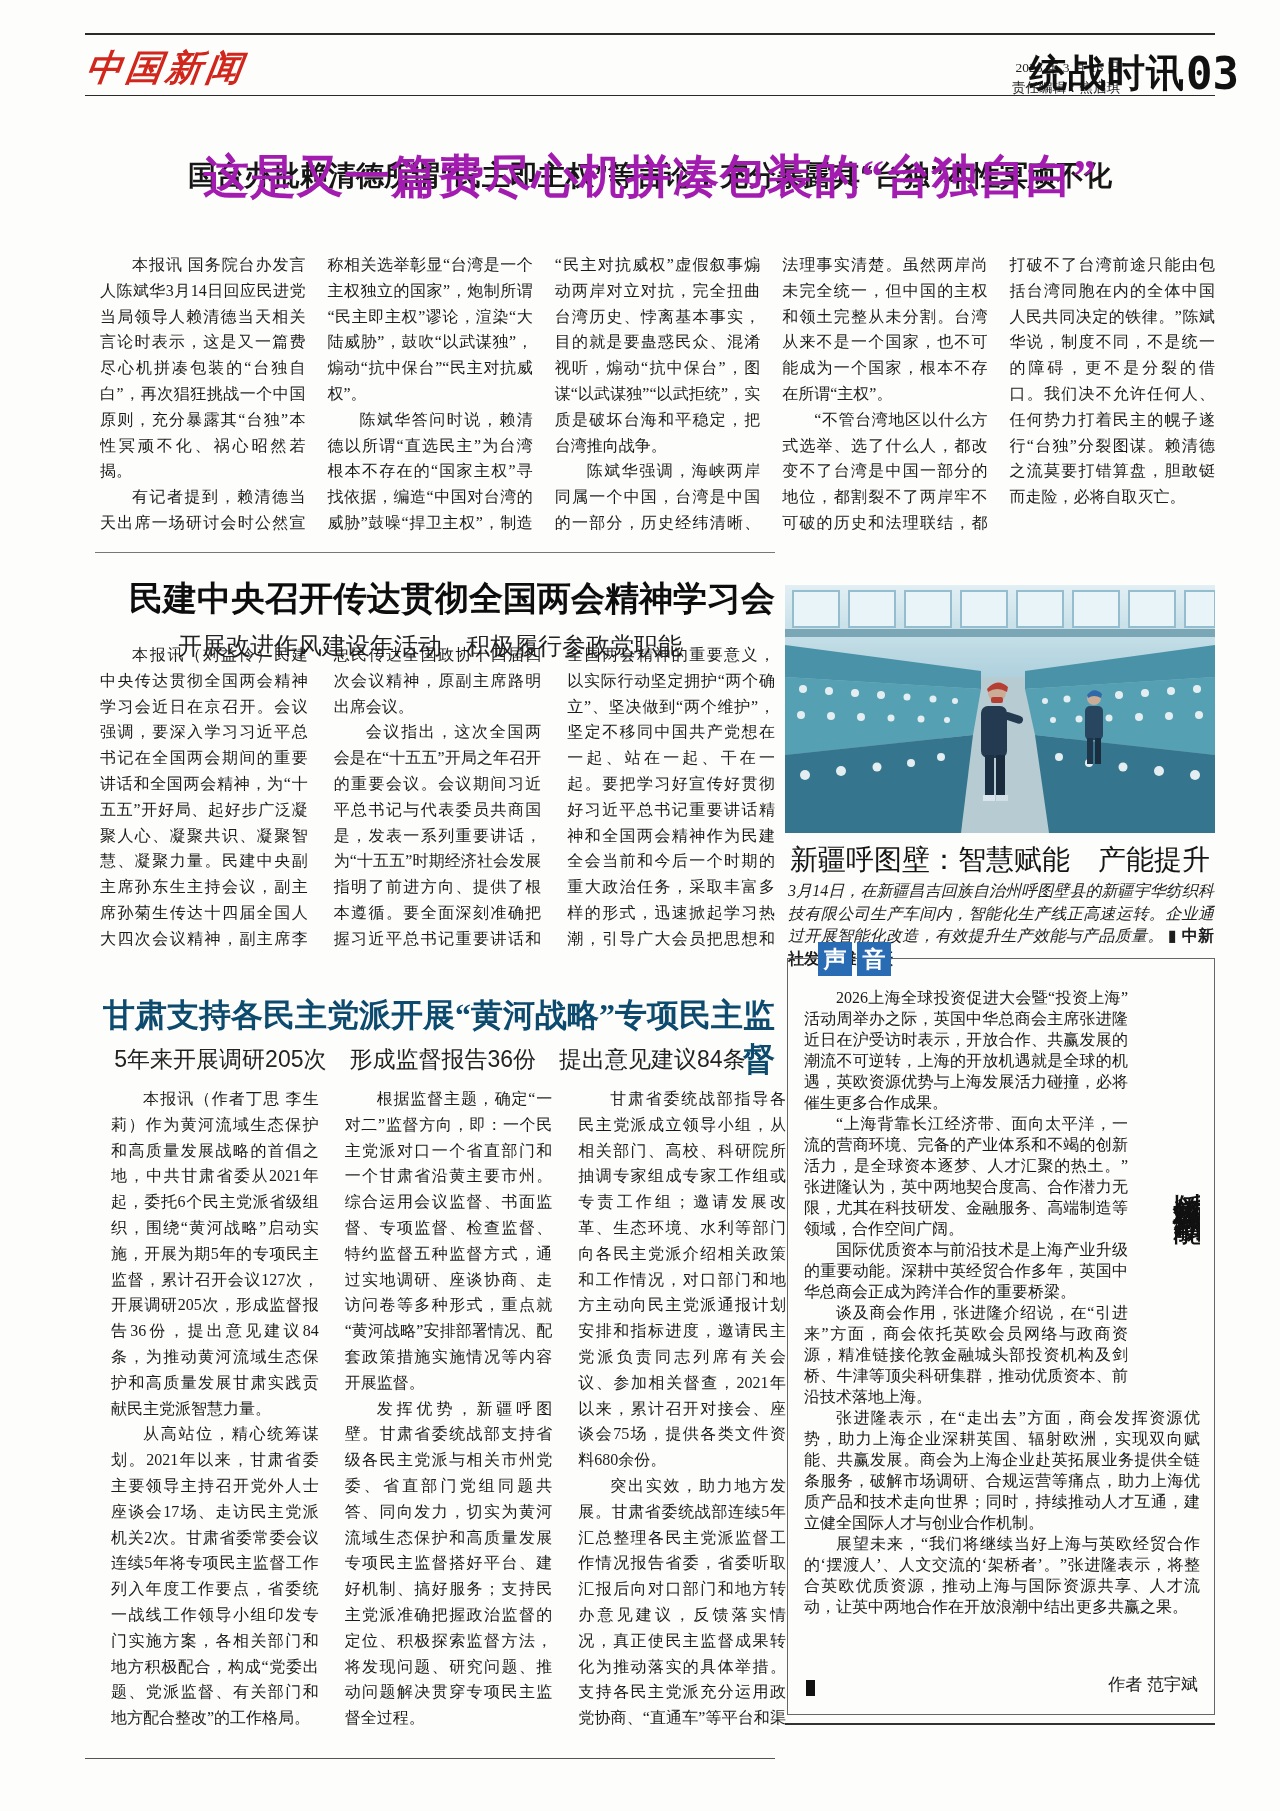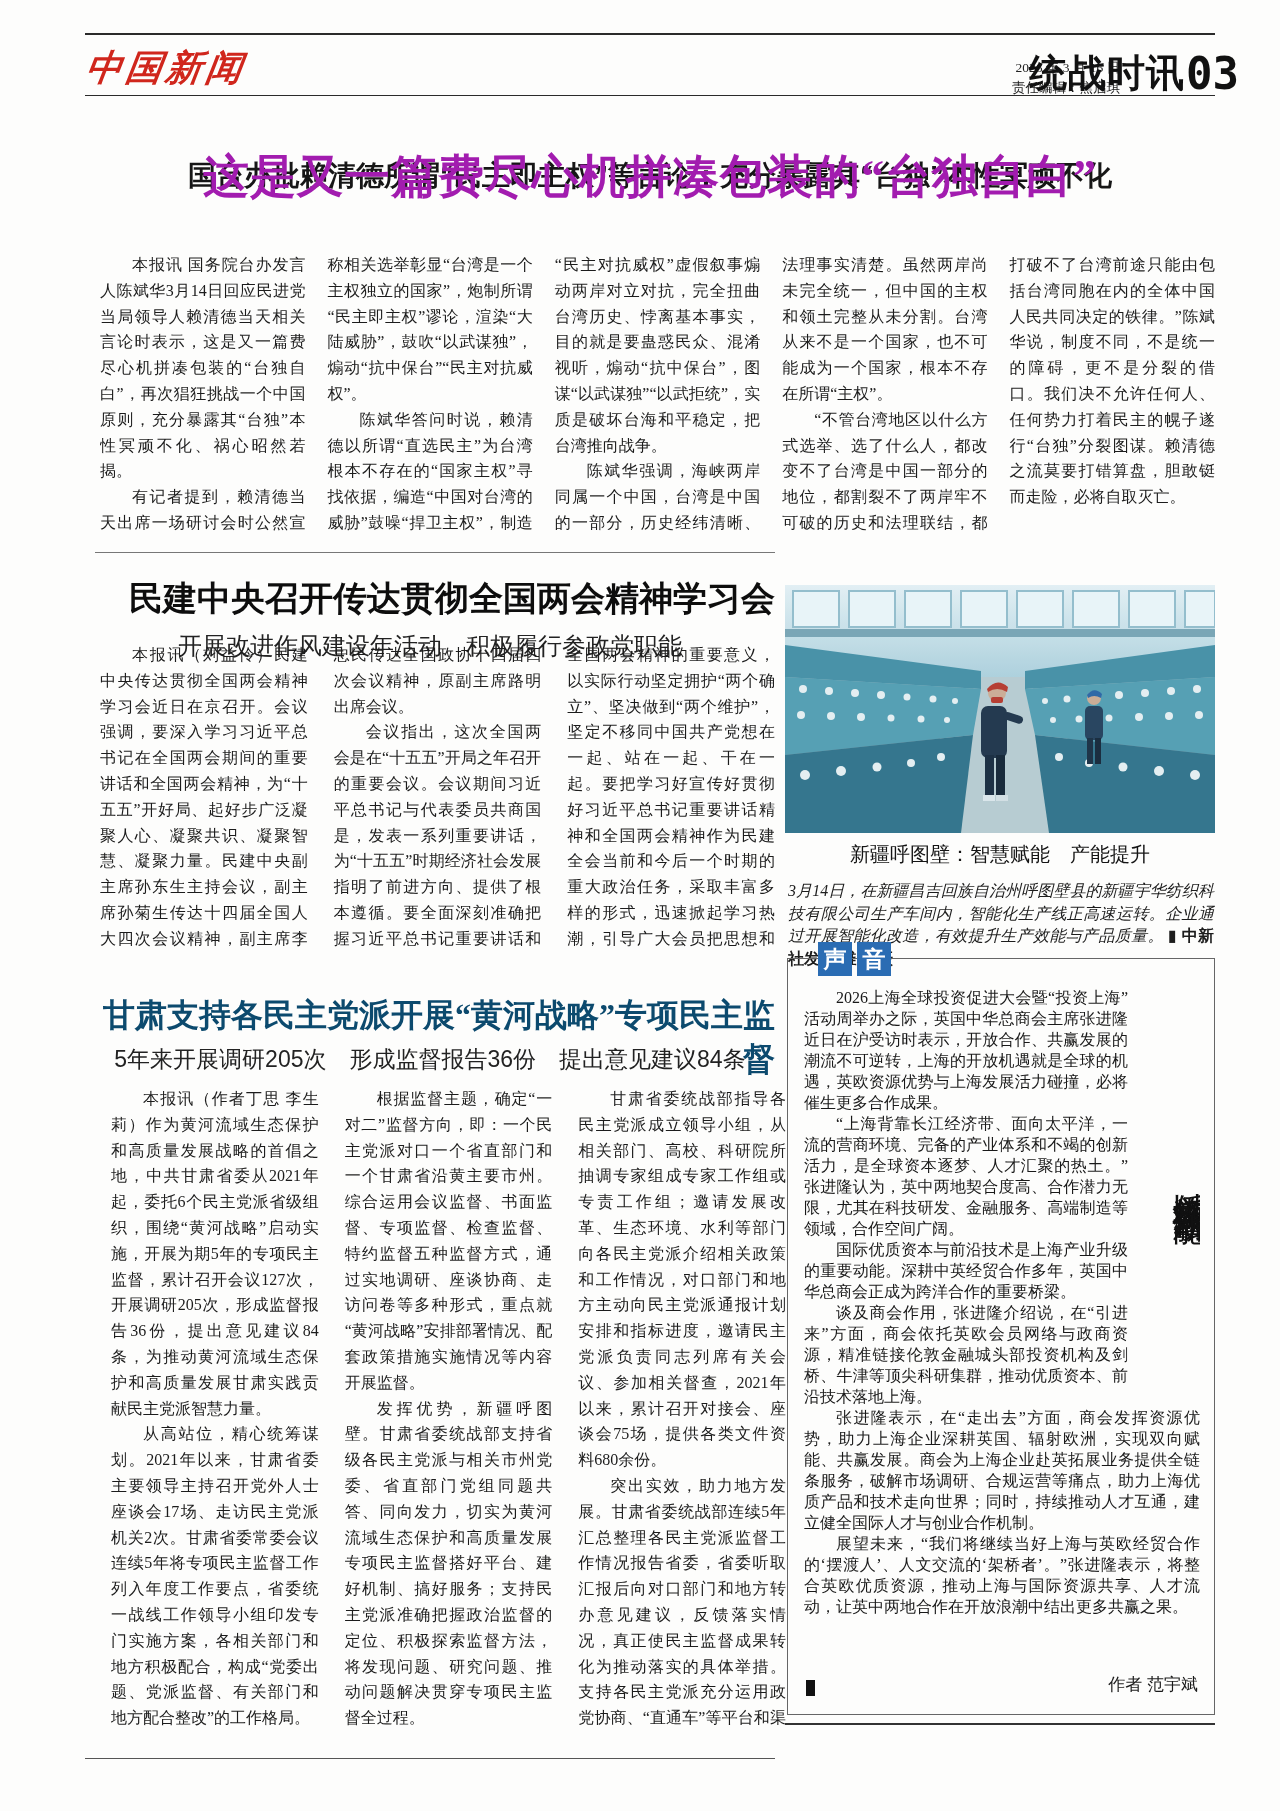--- a/index.html
+++ b/index.html
@@ -37,21 +37,21 @@
   .headline3{position:absolute;left:85px;top:994px;width:690px;text-align:right;
              font-size:32px;font-weight:900;color:#0c4a6e;}
   .a3-sub{top:1044px;font-size:23px;}
   .a3-body{position:absolute;left:100px;top:1086px;width:675px;height:668px;
            column-count:3;column-gap:26px;overflow:hidden;margin-left:11px;}
   .left-bottom-rule{left:85px;top:1758px;width:690px;height:1px;background:#555;}
   
   .photo{position:absolute;left:785px;top:585px;width:430px;height:248px;overflow:hidden;background:#8fb7c3;}
   .photo svg{display:block;}
   .cap-title{position:absolute;left:785px;top:841px;width:430px;text-align:center;
-             font-family:"Liberation Sans","DejaVu Sans",sans-serif;font-size:20px;font-weight:500;color:#141414;}
+             font-family:"Liberation Sans","DejaVu Sans",sans-serif;font-size:28px;font-weight:500;color:#141414;}
   .cap-body{position:absolute;left:788px;top:880px;width:426px;font-size:16px;line-height:22.5px;
             text-align:justify;font-style:italic;color:#1d1d1d;}
   .cap-body .credit{font-style:normal;font-family:"Liberation Sans","DejaVu Sans",sans-serif;font-weight:bold;}
   .cap-body .credit::before{content:"▮ ";font-style:normal;}
   
   .voice-box{position:absolute;left:787px;top:958px;width:428px;height:757px;
              border:1px solid #666;box-sizing:border-box;}
   .voice-tabs{position:absolute;left:30px;top:-17px;display:flex;gap:5px;}
   .voice-tab{width:34px;height:34px;display:flex;align-items:center;justify-content:center;
              color:#fff;font-family:"Liberation Sans","DejaVu Sans",sans-serif;

